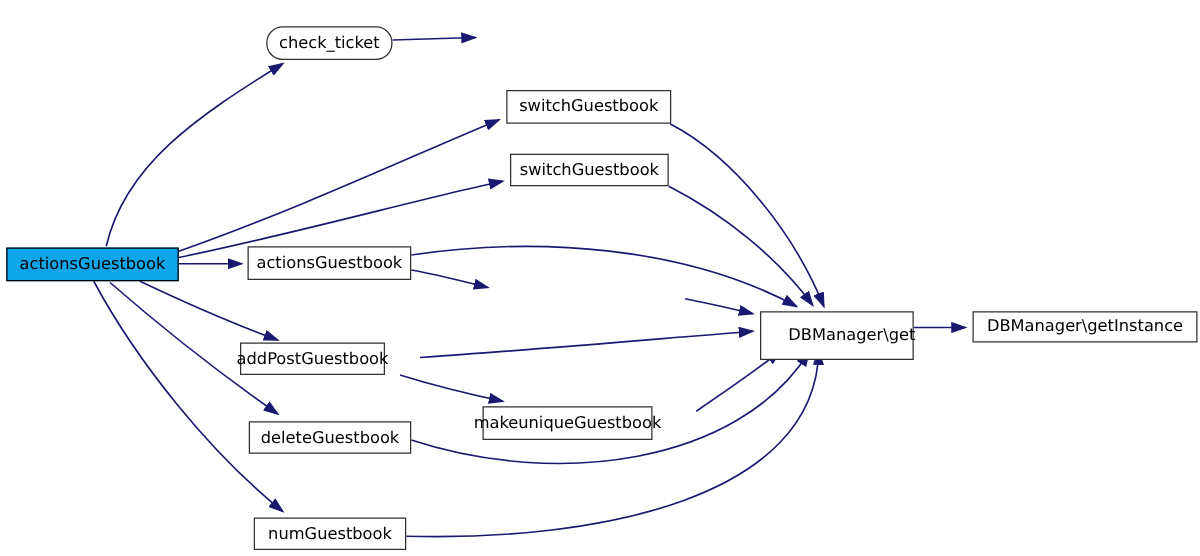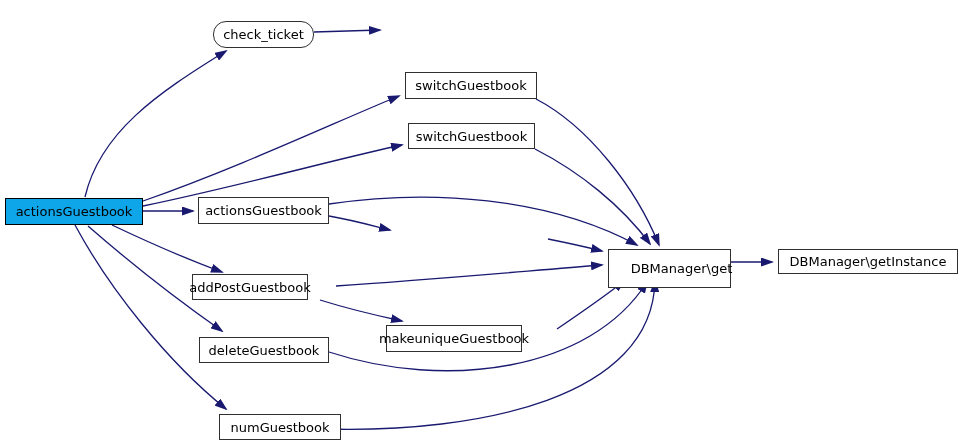--- a/index.html
+++ b/index.html
@@ -84,19 +84,19 @@
 
   <div class="node" style="left:198px; top:197px; width:131px; height:27px;">actionsGuestbook</div>
 
 
   <div class="node" style="left:192px; top:274px; width:116px; height:26px;">addPostGuestbook</div>
 
   <div class="node" style="left:386px; top:325px; width:136px; height:27px;">makeuniqueGuestbook</div>
 
   <div class="node" style="left:199px; top:337px; width:130px; height:26px;">deleteGuestbook</div>
 
-  <div class="node" style="left:203px; top:414px; width:122px; height:26px;margin-left:16px;">numGuestbook</div>
+  <div class="node" style="left:203px; top:414px; width:122px; height:26px;">numGuestbook</div>
 
   <div class="node" style="left:608px; top:249px; width:123px; height:39px;padding-left:24px;">DBManager\get</div>
 
   <div class="node" style="left:778px; top:249px; width:180px; height:25px;">DBManager\getInstance</div>
 
 </div>
 
 </body></html>

